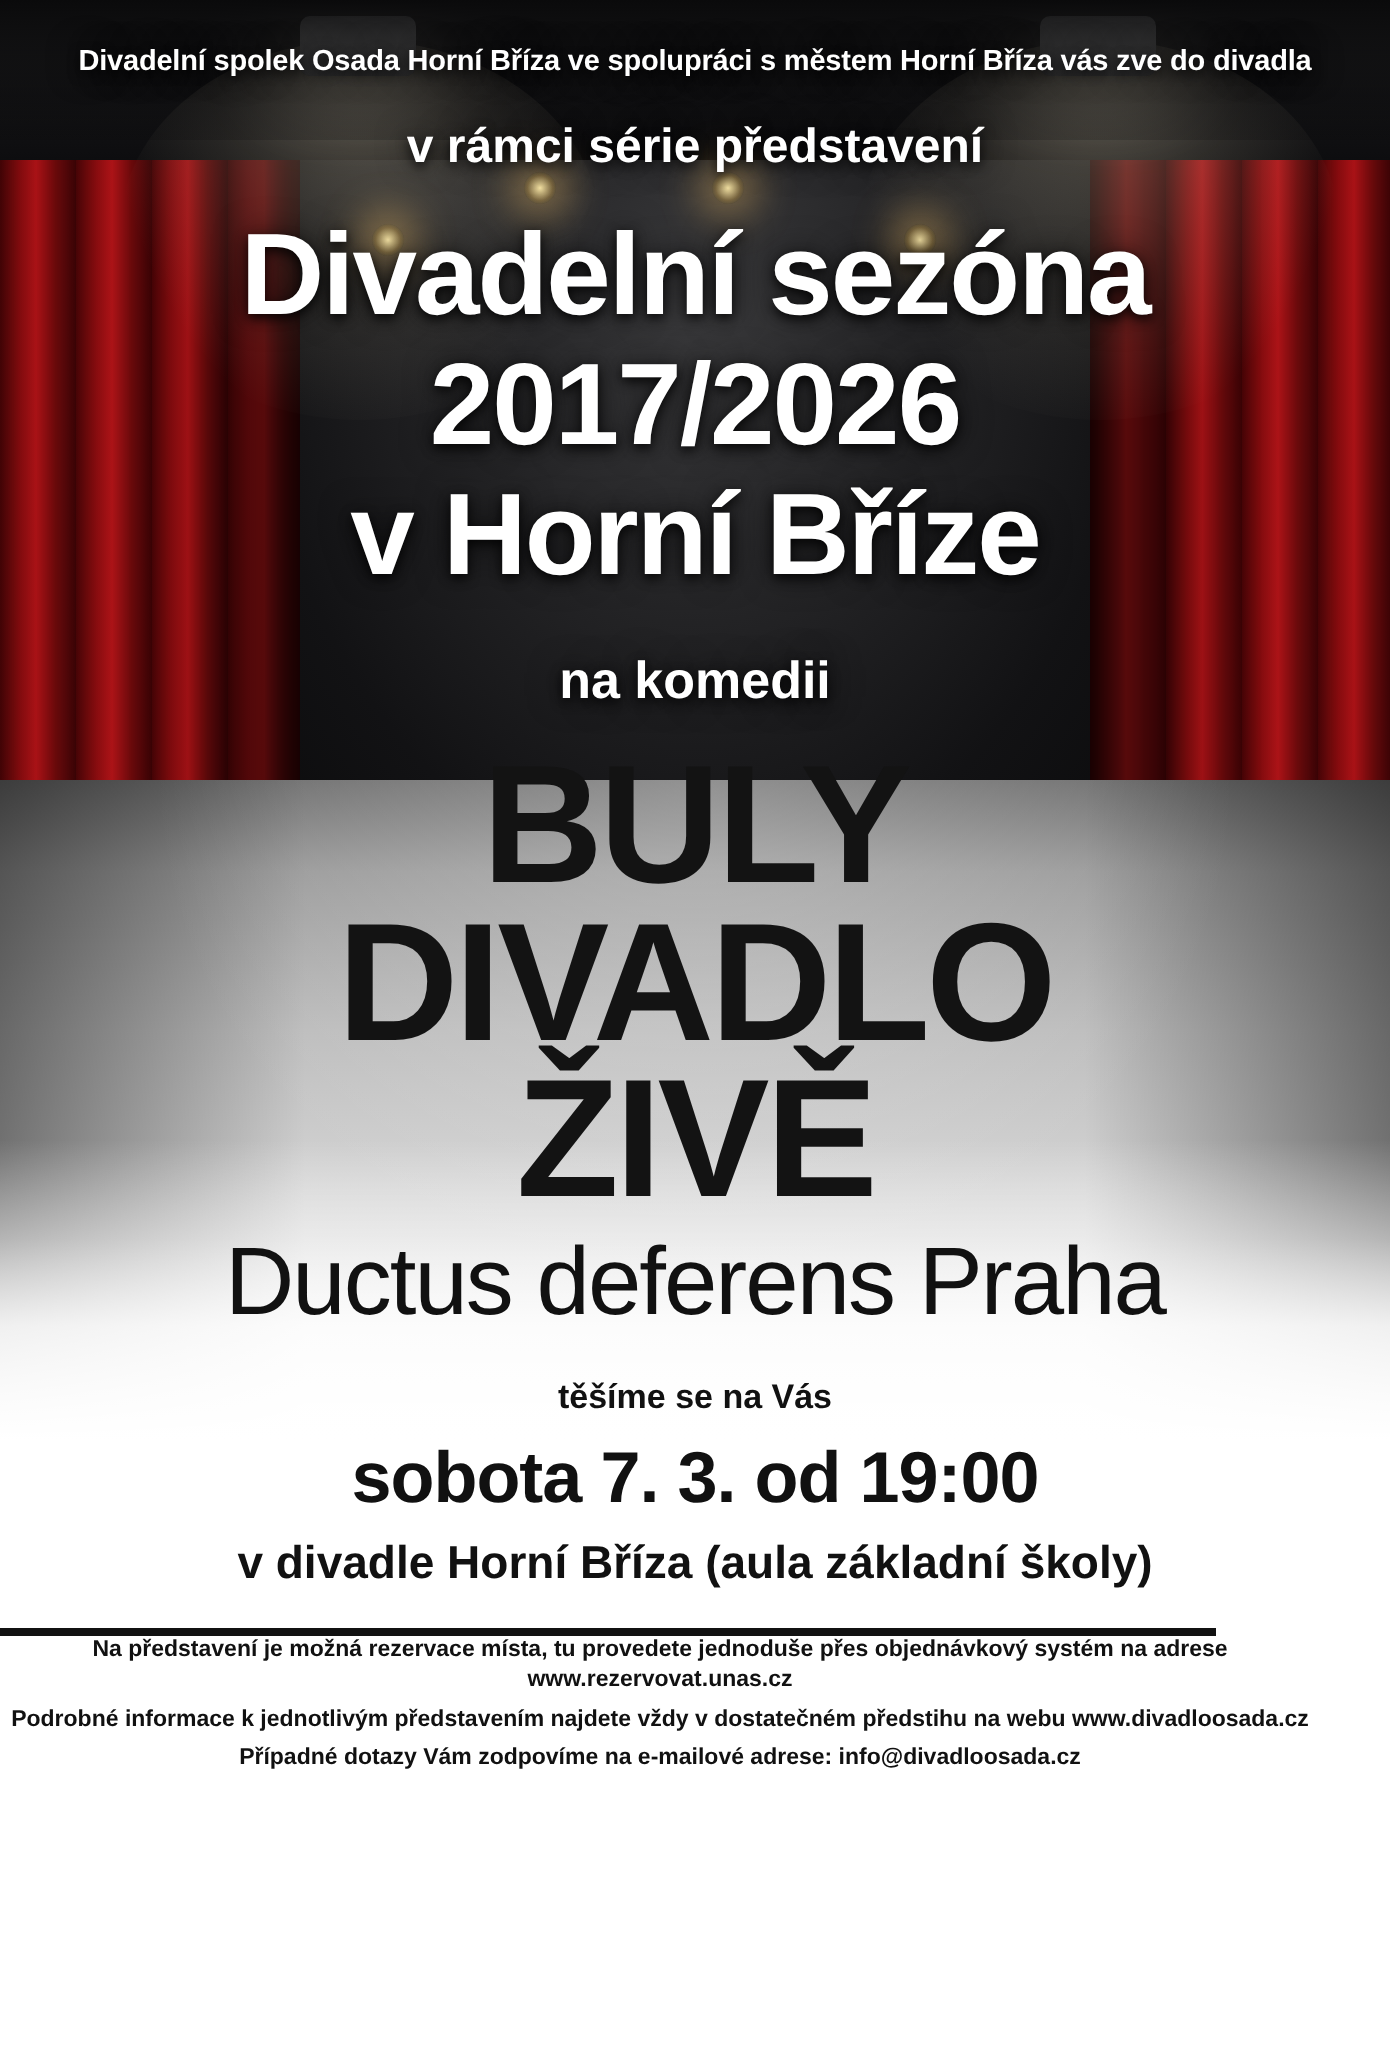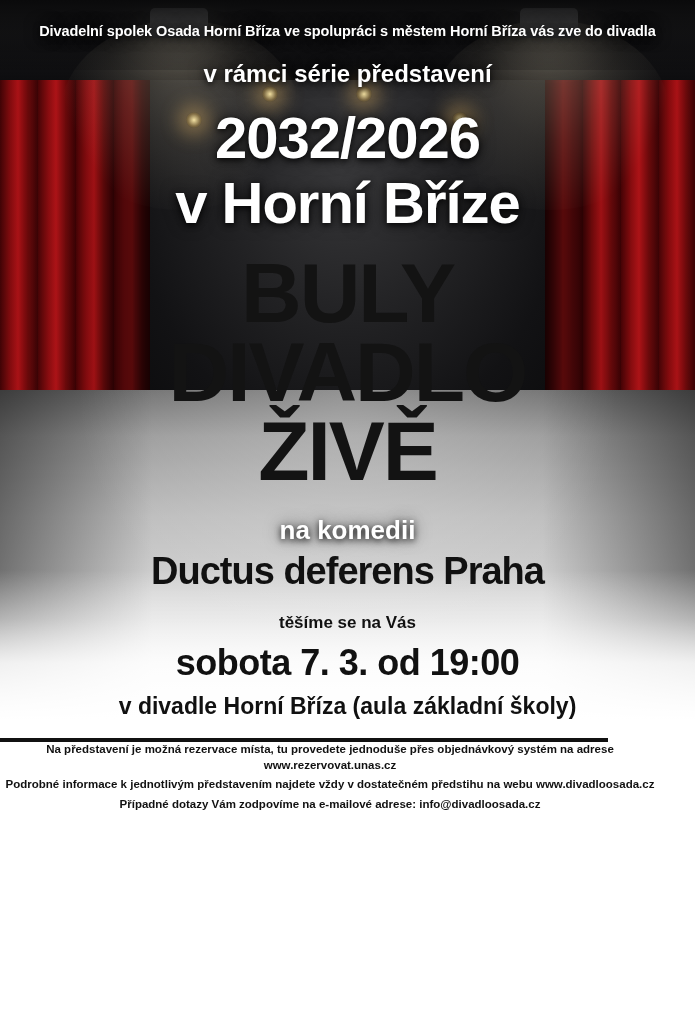--- a/index.html
+++ b/index.html
@@ -188,22 +188,22 @@
     color: #131313;
   }
   .performed-by {
     margin-top: 30px;
     font-size: 19px;
     font-weight: 700;
     color: #111111;
   }
   .troupe {
     margin-top: 8px;
-    font-size: 38px;
-    font-weight: 700;
+    font-size: 48px;
+    font-weight: 400;
     letter-spacing: -1px;
     color: #111111;
   }
   .looking-forward {
     margin-top: 22px;
     font-size: 17px;
     font-weight: 700;
     color: #111111;
   }
   .datetime {
@@ -263,32 +263,33 @@
     <div class="fade-bottom"></div>
   </div>
 
   <div class="content">
 
     <div class="t headline-org on-dark">Divadelní spolek Osada Horní Bříza ve spolupráci s městem Horní Bříza vás zve do divadla</div>
 
     <div class="t series on-dark">v rámci série představení</div>
 
     <div class="t season on-dark">
-      <div>2032/2026</div>
+      <div>Divadelní sezóna</div>
+      <div>2017/2026</div>
       <div>v Horní Bříze</div>
     </div>
+
+    <div class="t na-komedii on-dark">na komedii</div>
 
     <div class="t play-title">
       <div>BULY</div>
       <div>DIVADLO</div>
       <div>ŽIVĚ</div>
     </div>
 
-    <div class="t na-komedii on-dark">na komedii</div>
-
 
     <div class="t troupe">Ductus deferens Praha</div>
 
     <div class="t looking-forward">těšíme se na Vás</div>
 
     <div class="t datetime">sobota 7. 3. od 19:00</div>
 
     <div class="t venue">v divadle Horní Bříza (aula základní školy)</div>
 
     <div class="rule"></div>

